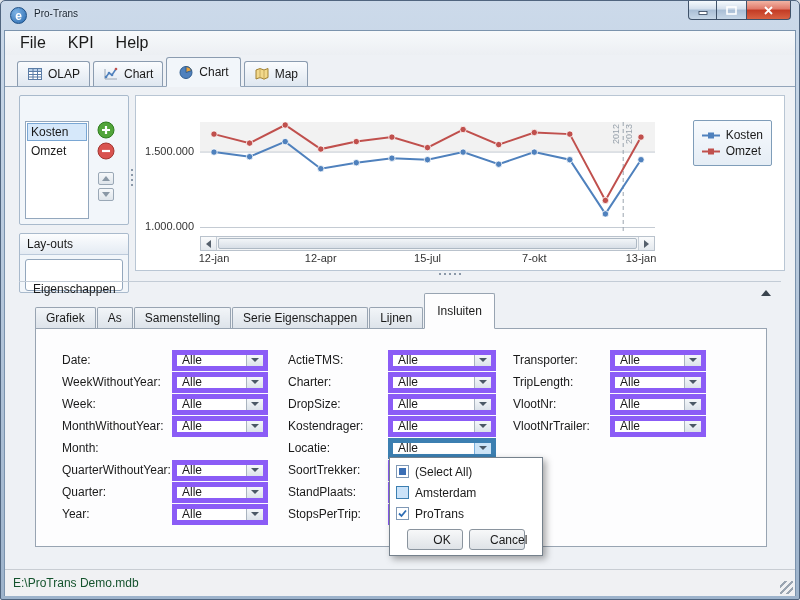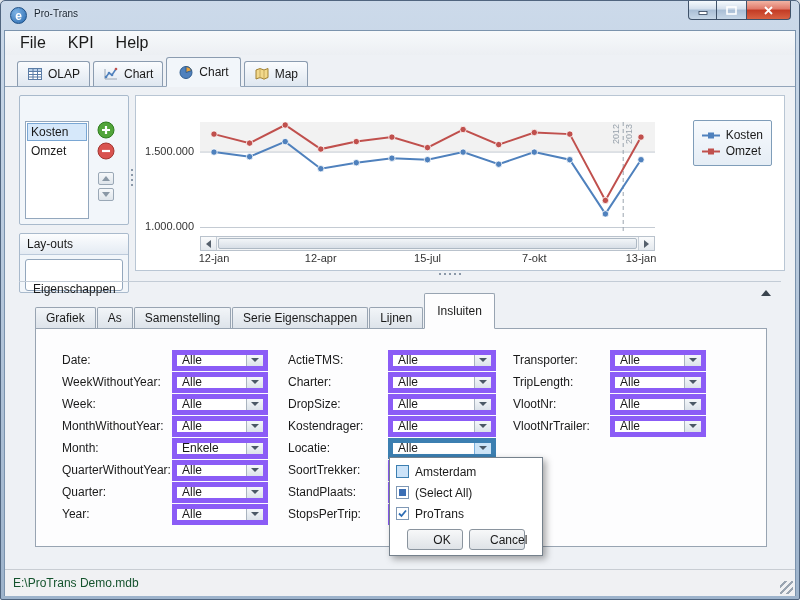--- a/index.html
+++ b/index.html
@@ -367,26 +367,20 @@
               <span class="flabel">MonthWithoutYear:</span>
               <div class="combo">
                 <span class="combo-val">Alle</span>
                 <span class="combo-btn">
                   <i class="arr"></i>
                 </span>
               </div>
             </div>
             <div class="frow">
               <span class="flabel">Month:</span>
-              <div class="combo">
-                <span class="combo-val">Enkele</span>
-                <span class="combo-btn">
-                  <i class="arr"></i>
-                </span>
-              </div>
             </div>
             <div class="frow">
               <span class="flabel">QuarterWithoutYear:</span>
               <div class="combo">
                 <span class="combo-val">Alle</span>
                 <span class="combo-btn">
                   <i class="arr"></i>
                 </span>
               </div>
             </div>
@@ -519,29 +513,29 @@
                   <i class="arr"></i>
                 </span>
               </div>
             </div>
           </div>
       </div>
     </div>
 
     <div class="dropdown">
       <div id="ddItems">
-          <div class="dd-item">
-            <span class="cbx hot"></span>
-            <span class="dd-label">Amsterdam</span>
-          </div>
           <div class="dd-item">
             <span class="cbx">
               <span class="ind"></span>
             </span>
             <span class="dd-label">(Select All)</span>
+          </div>
+          <div class="dd-item">
+            <span class="cbx hot"></span>
+            <span class="dd-label">Amsterdam</span>
           </div>
           <div class="dd-item">
             <span class="cbx">
               <svg width="9" height="9" viewBox="0 0 9 9">
                 <path d="M1 4.5 L3.5 7 L8 1.5" fill="none" stroke="#2d6db5" stroke-width="1.8"></path>
               </svg>
             </span>
             <span class="dd-label">ProTrans</span>
           </div>
         </div>

